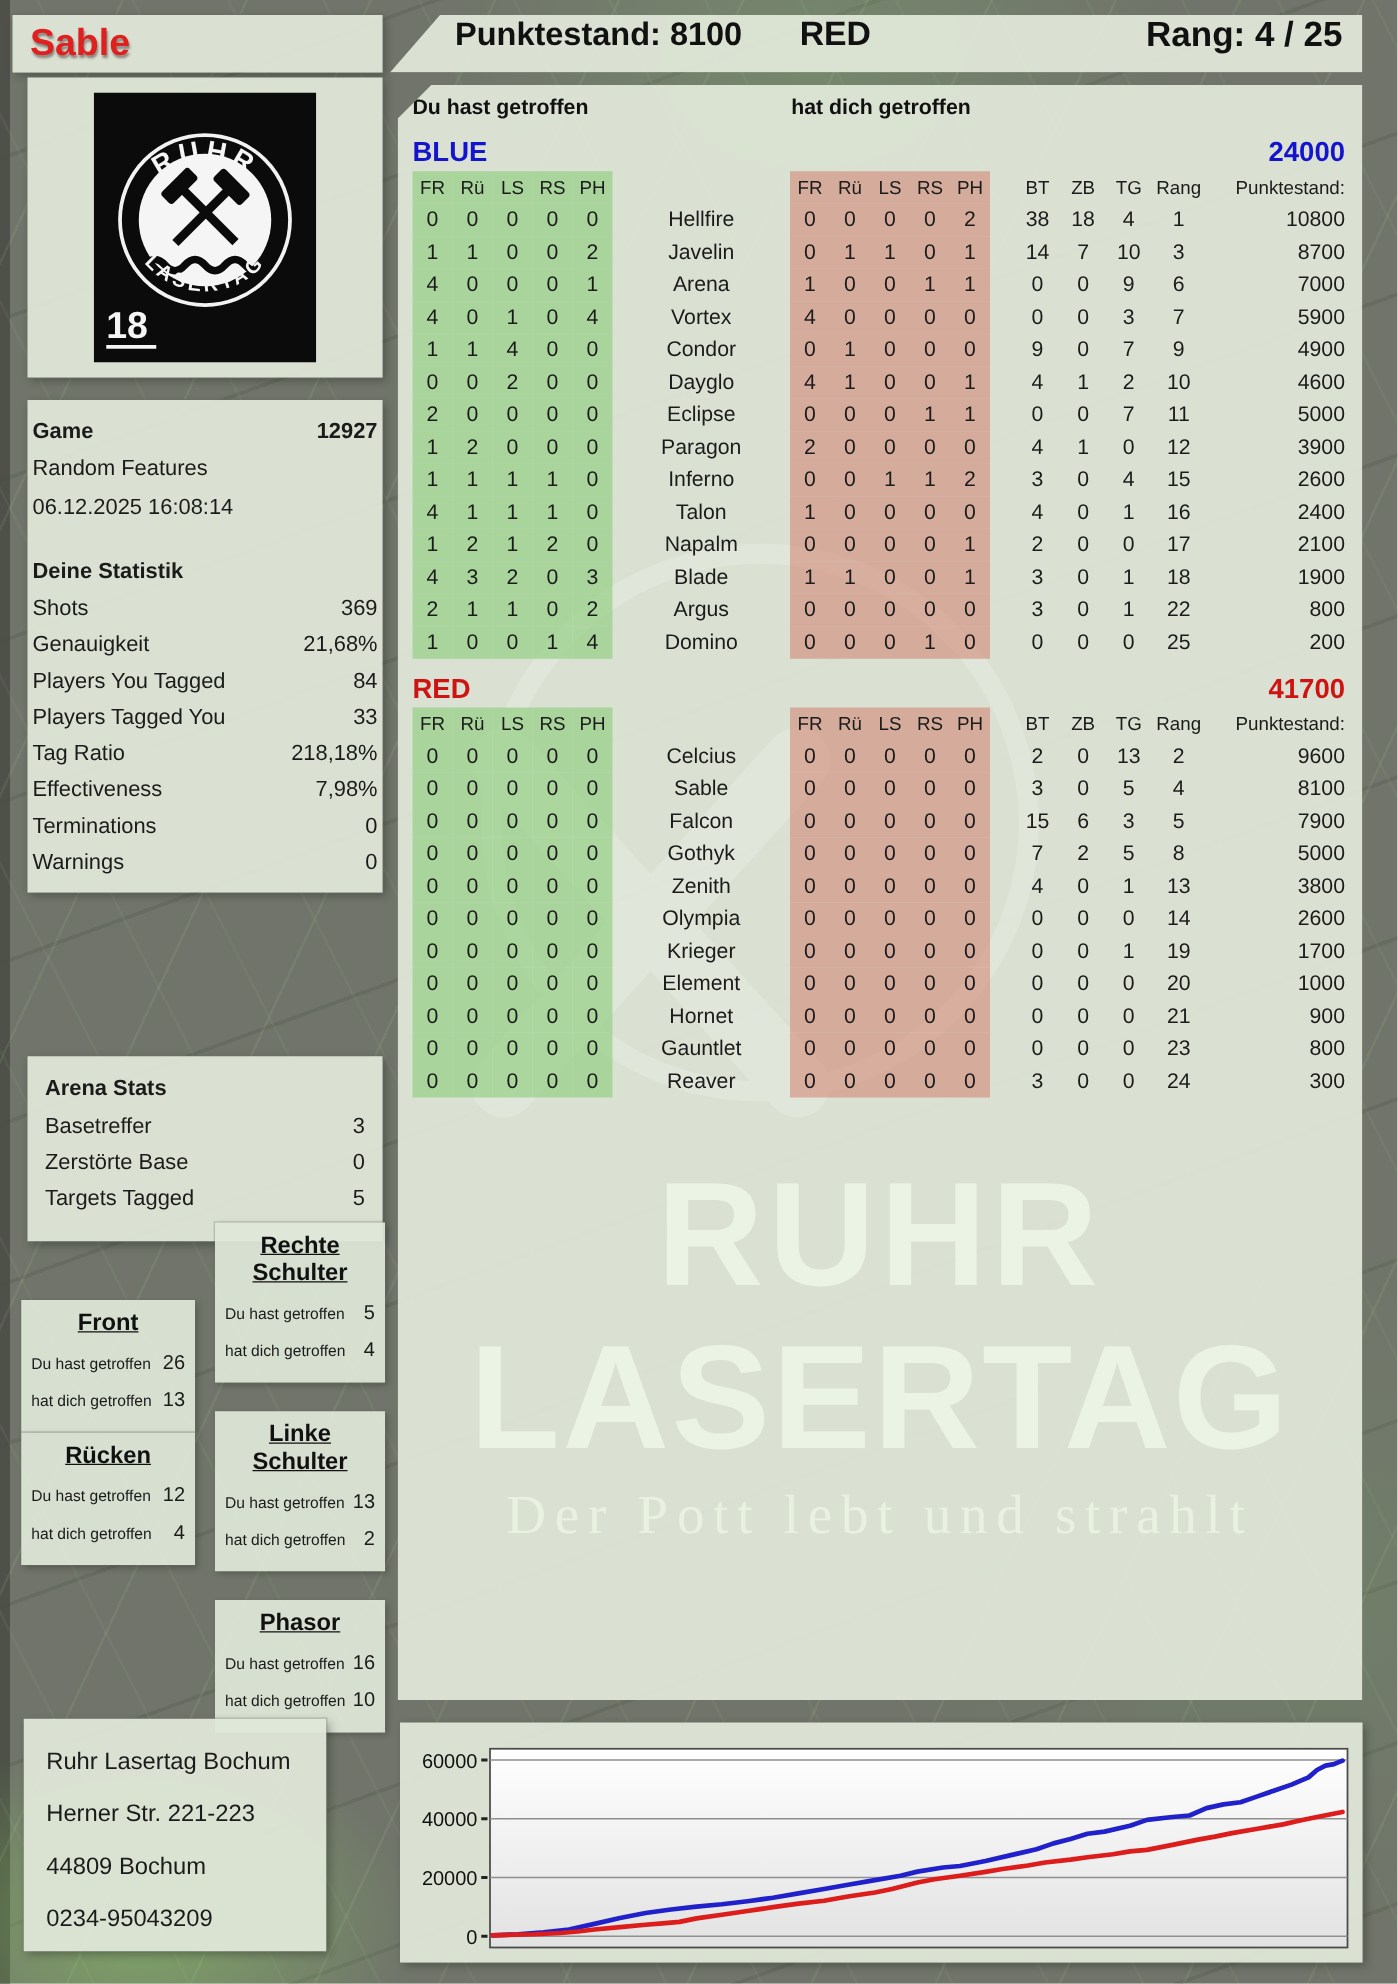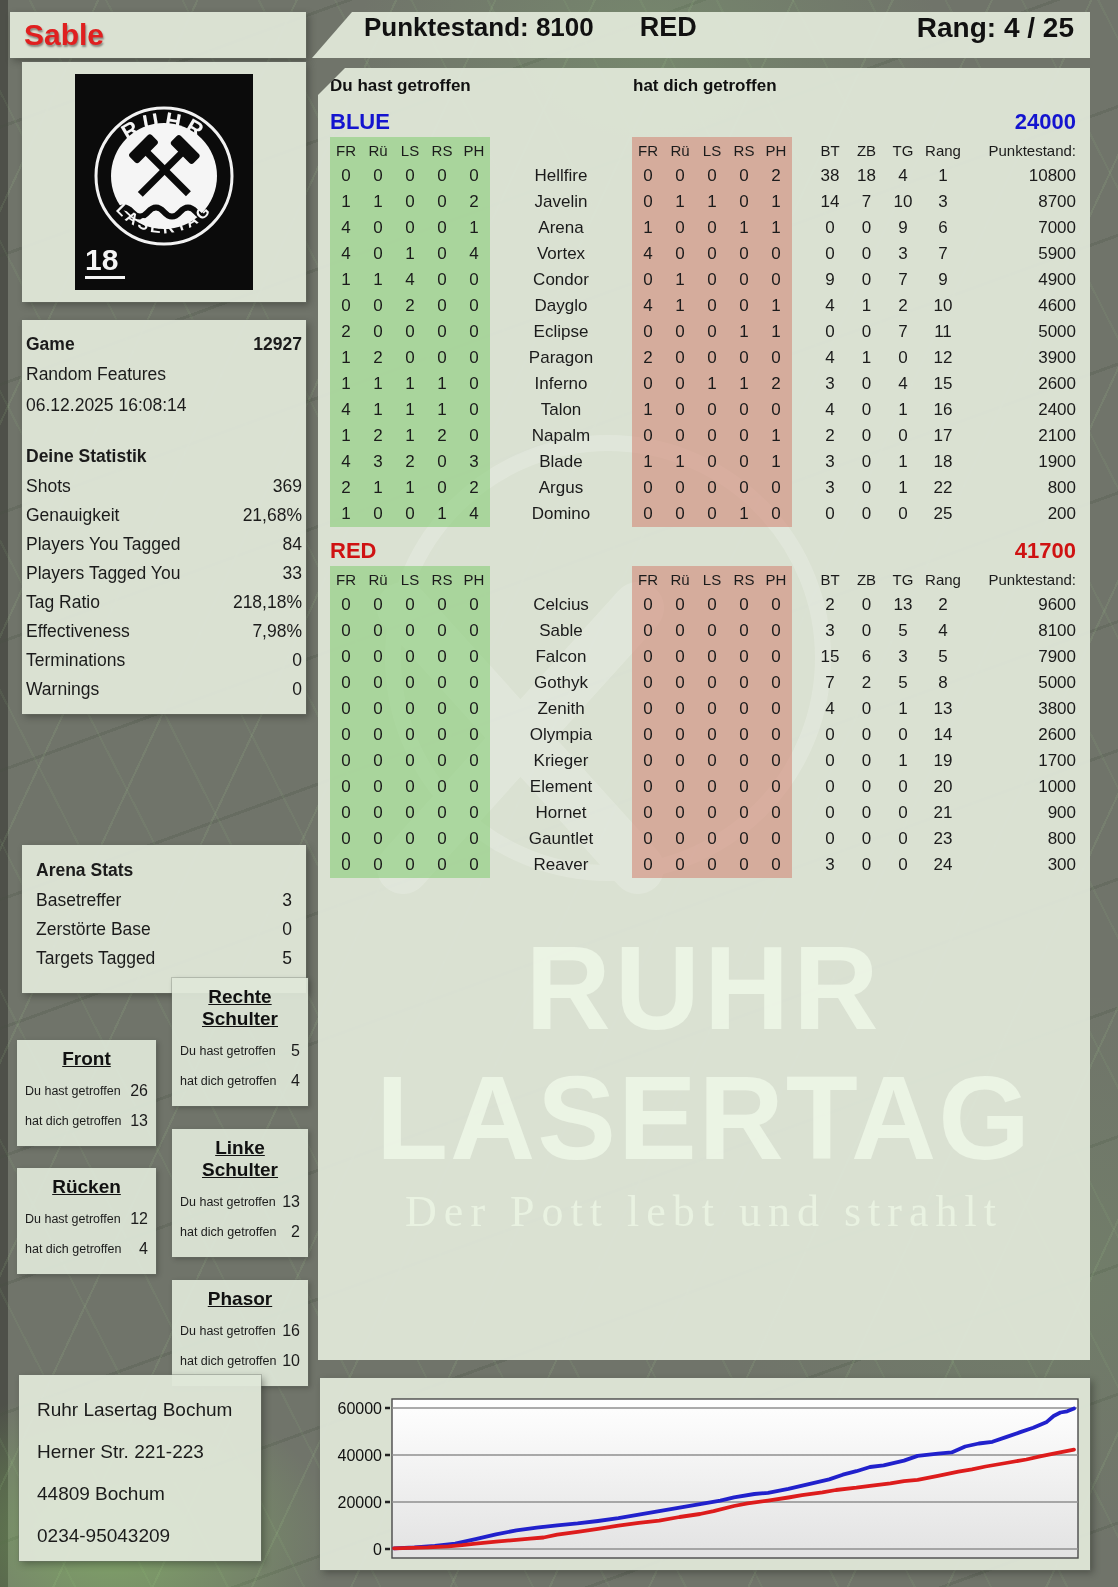--- a/index.html
+++ b/index.html
@@ -27,21 +27,21 @@
   .header-bar .rank{font-size:28px;font-weight:700;color:#111;margin-left:auto;}
   
   .logo-panel{left:22px;top:62px;width:284px;height:240px;}
   .logo-panel svg{position:absolute;left:53px;top:12px;}
   .game-panel{left:22px;top:320px;width:284px;height:394px;box-sizing:border-box;padding:10px 4px;}
   .arena-panel{left:22px;top:845px;width:284px;height:148px;box-sizing:border-box;padding:10px 14px;}
   .info-line{height:29px;display:flex;justify-content:space-between;align-items:center;font-size:17.5px;color:#1b1b1b;}
   .info-line .b{font-weight:700;}
   .full-line{height:31px;display:flex;align-items:center;font-size:17.5px;color:#1b1b1b;}
   .gap-line{height:20px;}
-  .zones-left{position:absolute;left:17px;top:1040px;width:139px;display:flex;flex-direction:column;gap:22px;}
+  .zones-left{position:absolute;left:17px;top:1040px;width:139px;display:flex;flex-direction:column;}
   .zones-right{position:absolute;left:172px;top:978px;width:136px;display:flex;flex-direction:column;gap:23px;}
   .zone-box{position:relative;background:rgba(223,231,216,0.93);box-shadow:0 0 0 1px rgba(110,115,105,0.3),2px 2px 5px rgba(25,28,24,0.3);
     padding:8px 8px 10px 8px;}
   .zone-title{text-align:center;font-size:19px;font-weight:700;color:#111;margin-bottom:6px;text-decoration:underline;}
   .zone-row{display:flex;justify-content:space-between;align-items:center;height:30px;}
   .zone-row .zlbl{font-size:12.5px;color:#1b1b1b;}
   .zone-row .zval{font-size:16px;color:#1b1b1b;}
   .address-panel{left:19px;top:1375px;width:242px;height:186px;box-sizing:border-box;padding:14px 10px 0 18px;}
   .addr-line{height:42px;display:flex;align-items:center;font-size:19px;color:#1b1b1b;}
   

